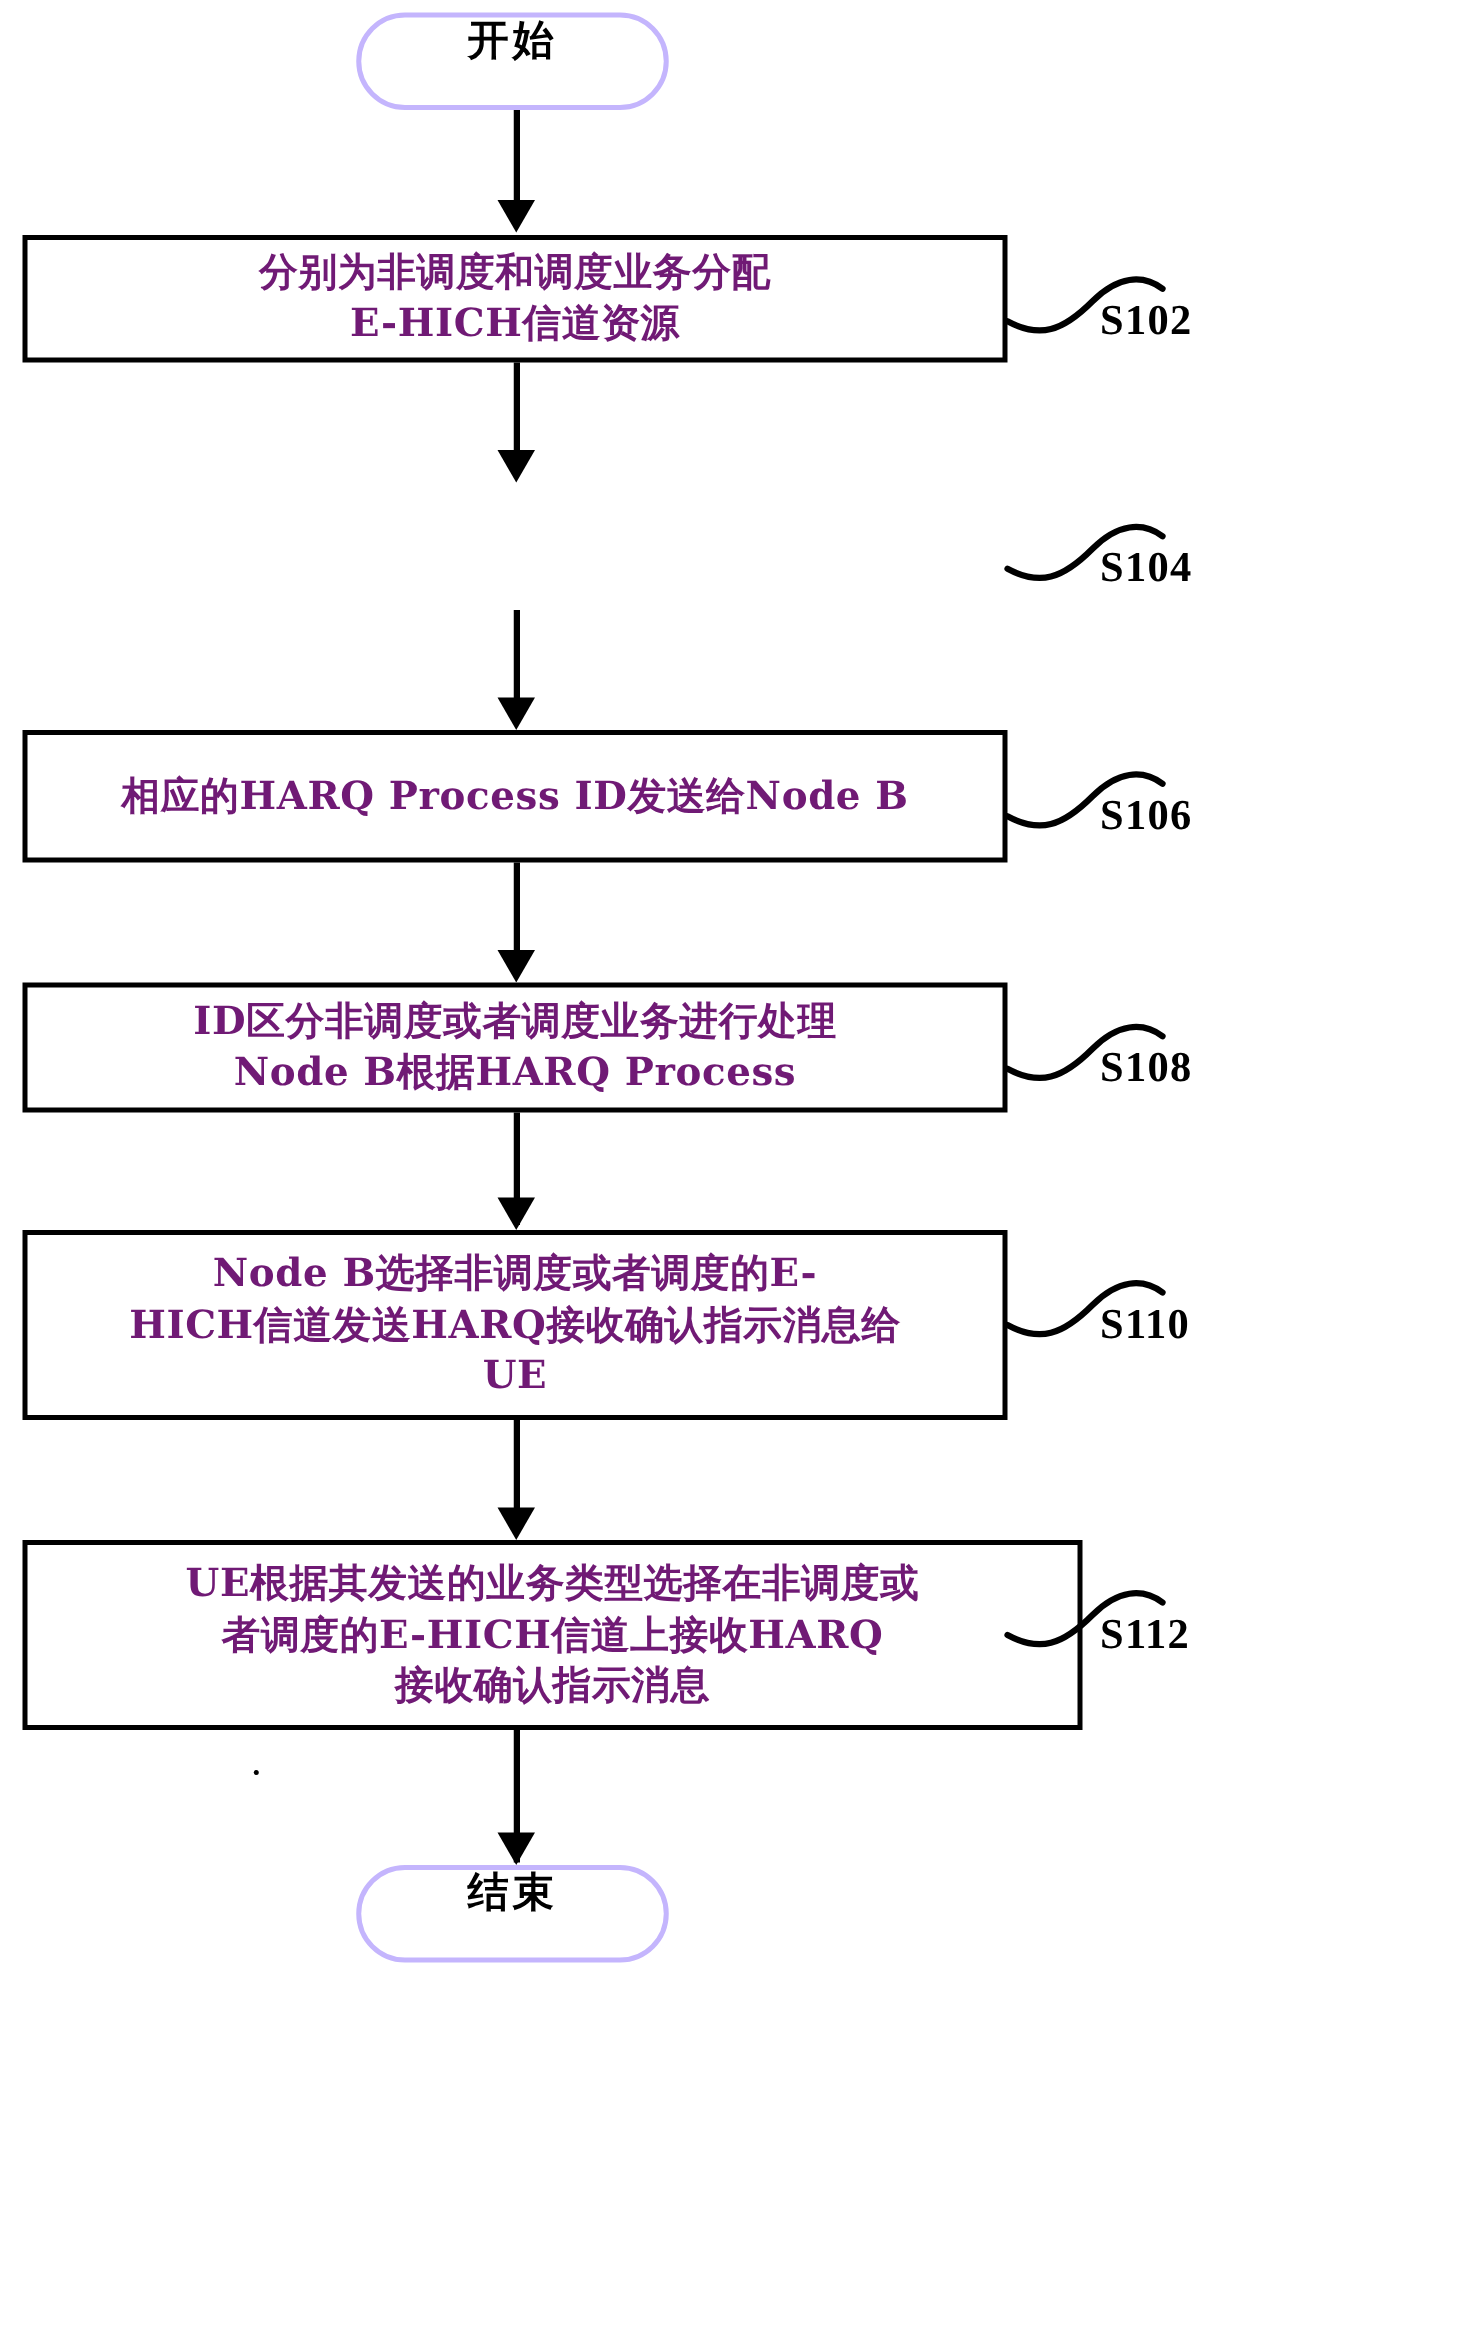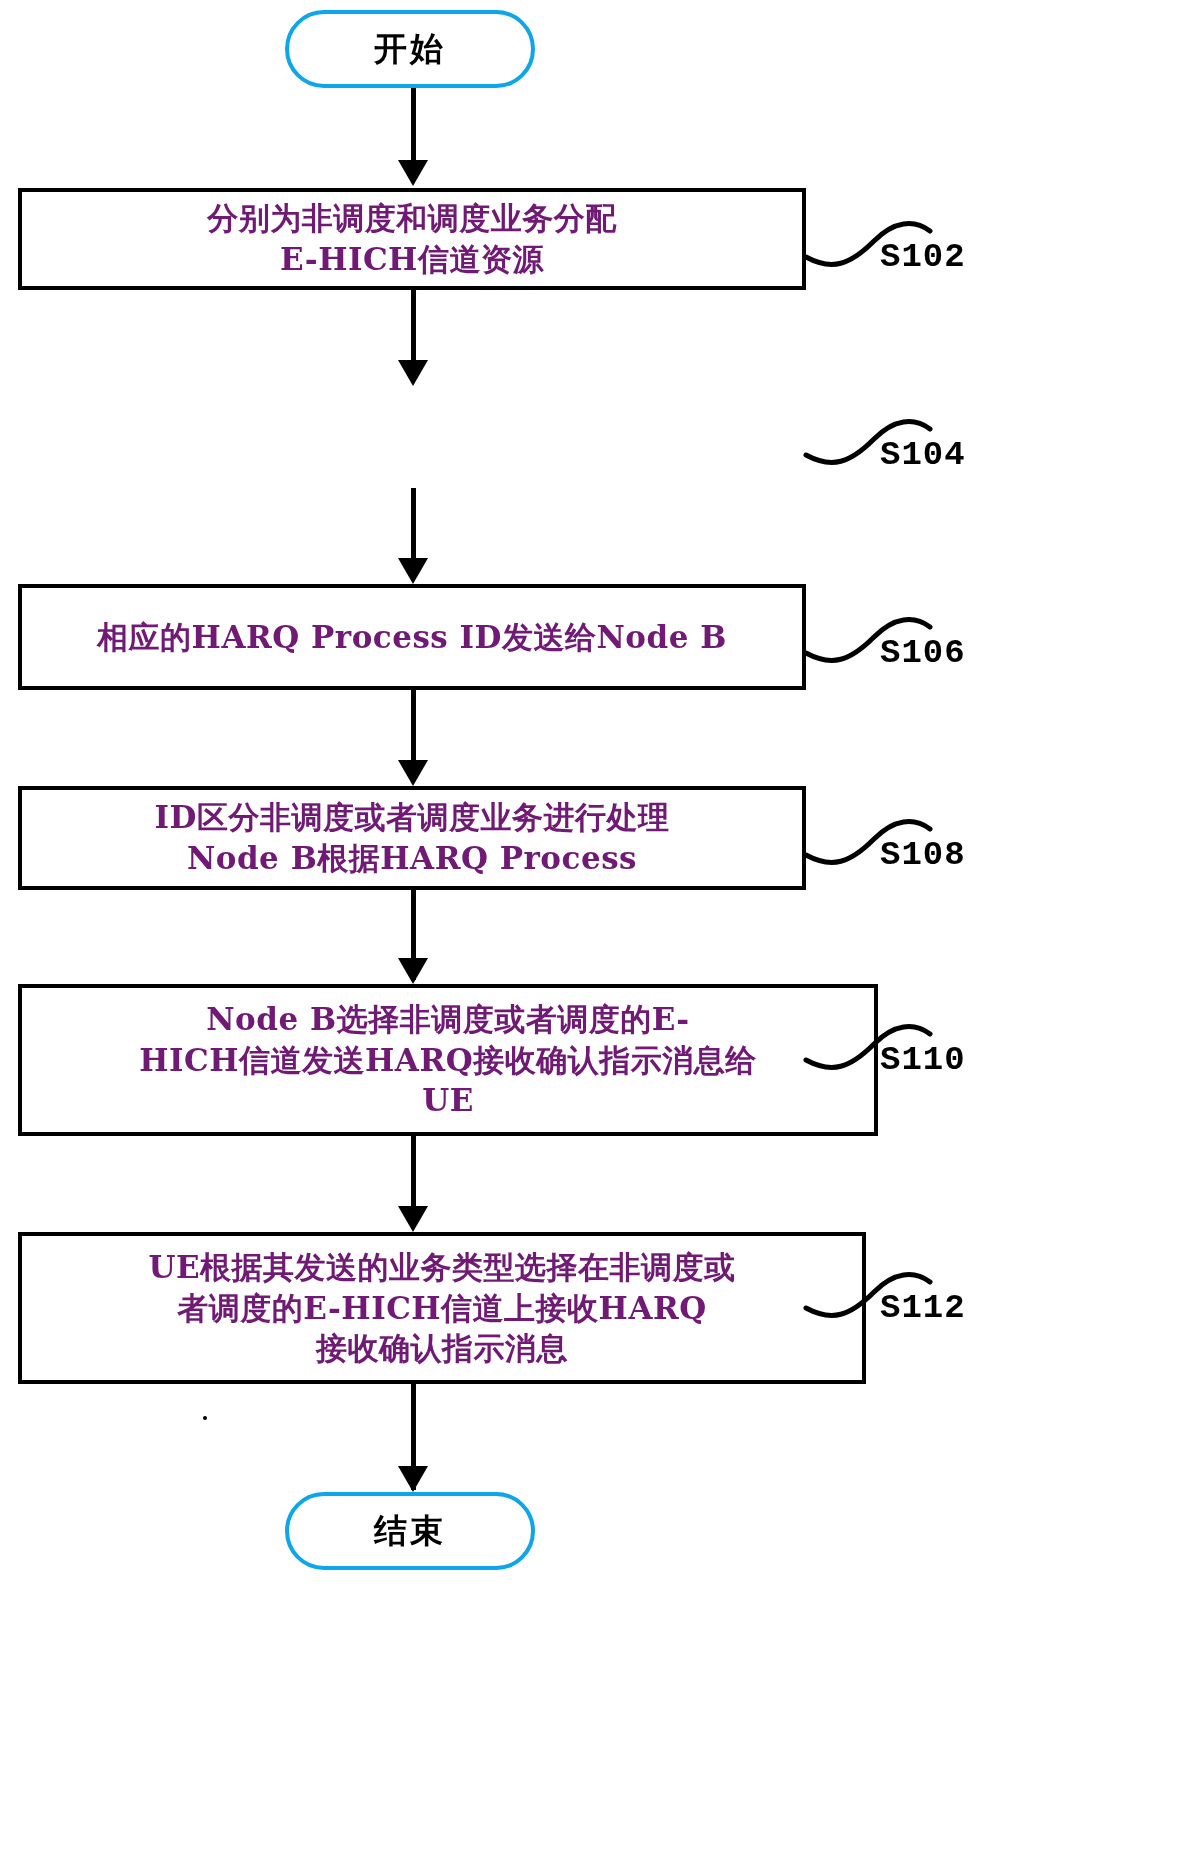--- a/index.html
+++ b/index.html
@@ -15,24 +15,23 @@
     width: 1183px;
     height: 1876px;
     background: #ffffff;
     overflow: hidden;
   }
 
   
   .terminal {
     position: absolute;
     box-sizing: border-box;
-    border: 4px solid #0ea5e9;
+    border: 4px solid #c4b5fd;
     border-radius: 46px;
     display: flex;
-    align-items: center;
     justify-content: center;
     background: #fff;
   }
   .terminal .node-text {
     font-family: "DejaVu Sans", sans-serif;
     font-weight: 700;
     font-size: 33px;
     letter-spacing: 3px;
     color: #000;
     line-height: 1.1;
@@ -87,21 +86,21 @@
     height: 70px;
   }
   .leader svg {
     display: block;
     width: 130px;
     height: 70px;
     overflow: visible;
   }
   .step-label {
     position: absolute;
-    font-family: Liberation Mono, monospace;
+    font-family: Liberation Serif, serif;
     font-weight: 700;
     font-size: 34px;
     color: #000;
     letter-spacing: 1px;
     white-space: nowrap;
   }
 
   .tiny-dot {
     position: absolute;
     width: 4px;
@@ -166,21 +165,21 @@
   <div class="leader" style="top:803px;">
     <svg viewBox="0 0 130 70" xmlns="http://www.w3.org/2000/svg">
       <path d="M0 52 C 26 66, 44 60, 68 36 C 88 16, 108 14, 124 26" fill="none" stroke="#000" stroke-width="5" stroke-linecap="round"></path>
     </svg>
   </div>
   <div class="step-label" style="left:880px; top:836px;">S108</div>
 
   <div class="connector" style="top:890px; height:90px;"></div>
   <div class="arrowhead" style="top:958px;"></div>
 
-  <div class="process" style="left:18px; top:984px; width:860px; height:152px;">
+  <div class="process" style="left:18px; top:984px; width:788px; height:152px;">
     <div class="line">Node B选择非调度或者调度的E-</div>
     <div class="line">HICH信道发送HARQ接收确认指示消息给</div>
     <div class="line">UE</div>
   </div>
   <div class="leader" style="top:1008px;">
     <svg viewBox="0 0 130 70" xmlns="http://www.w3.org/2000/svg">
       <path d="M0 52 C 26 66, 44 60, 68 36 C 88 16, 108 14, 124 26" fill="none" stroke="#000" stroke-width="5" stroke-linecap="round"></path>
     </svg>
   </div>
   <div class="step-label" style="left:880px; top:1041px;">S110</div>

